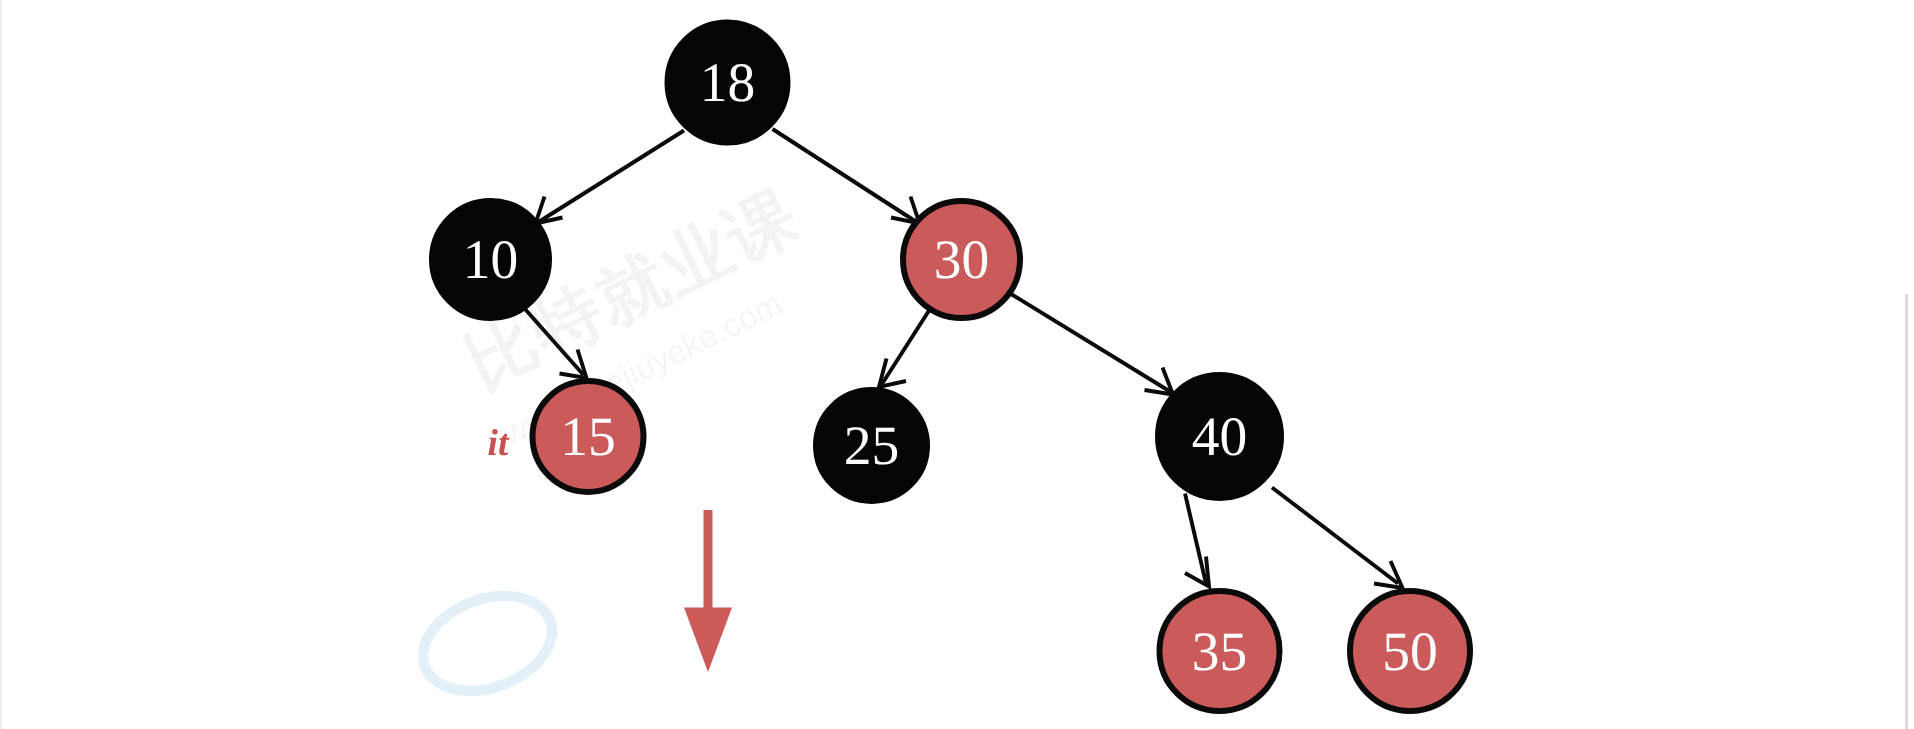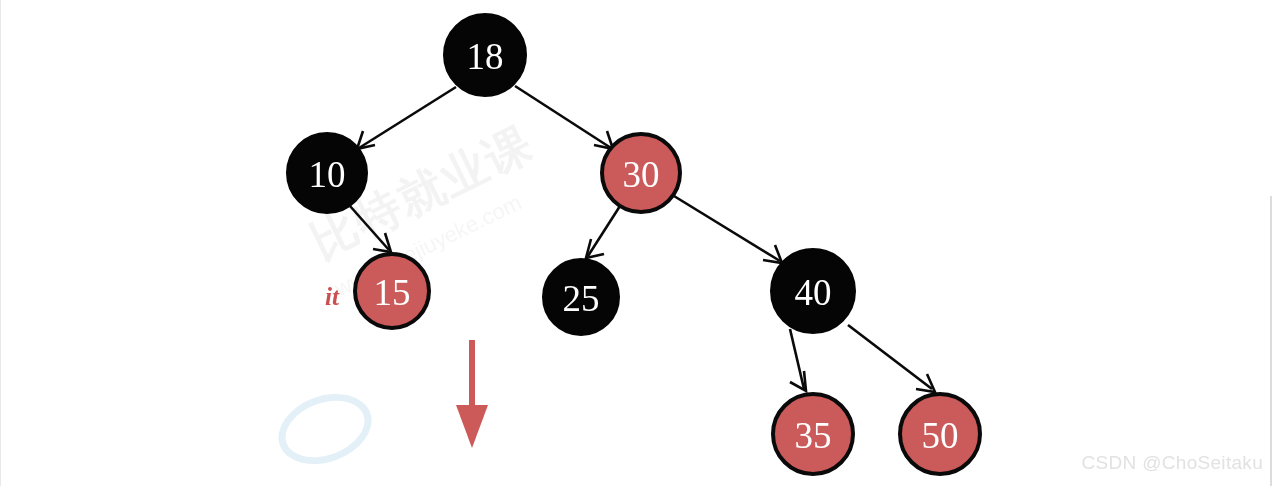--- a/index.html
+++ b/index.html
@@ -213,14 +213,13 @@
     <text class="it-label" x="331" y="296">it</text>
 
     <g>
       <line class="down-arrow-shaft" x1="471" y1="340" x2="471" y2="412"></line>
       <polygon class="down-arrow-head" points="455,405 487,405 471,448"></polygon>
     </g>
 
     <rect class="right-rule" x="1269" y="196" width="2" height="290"></rect>
   </svg>
 
-  <div id="wm-credit">CSDN @ChoSeitaku</div>
 </div>
 
 </body></html>

